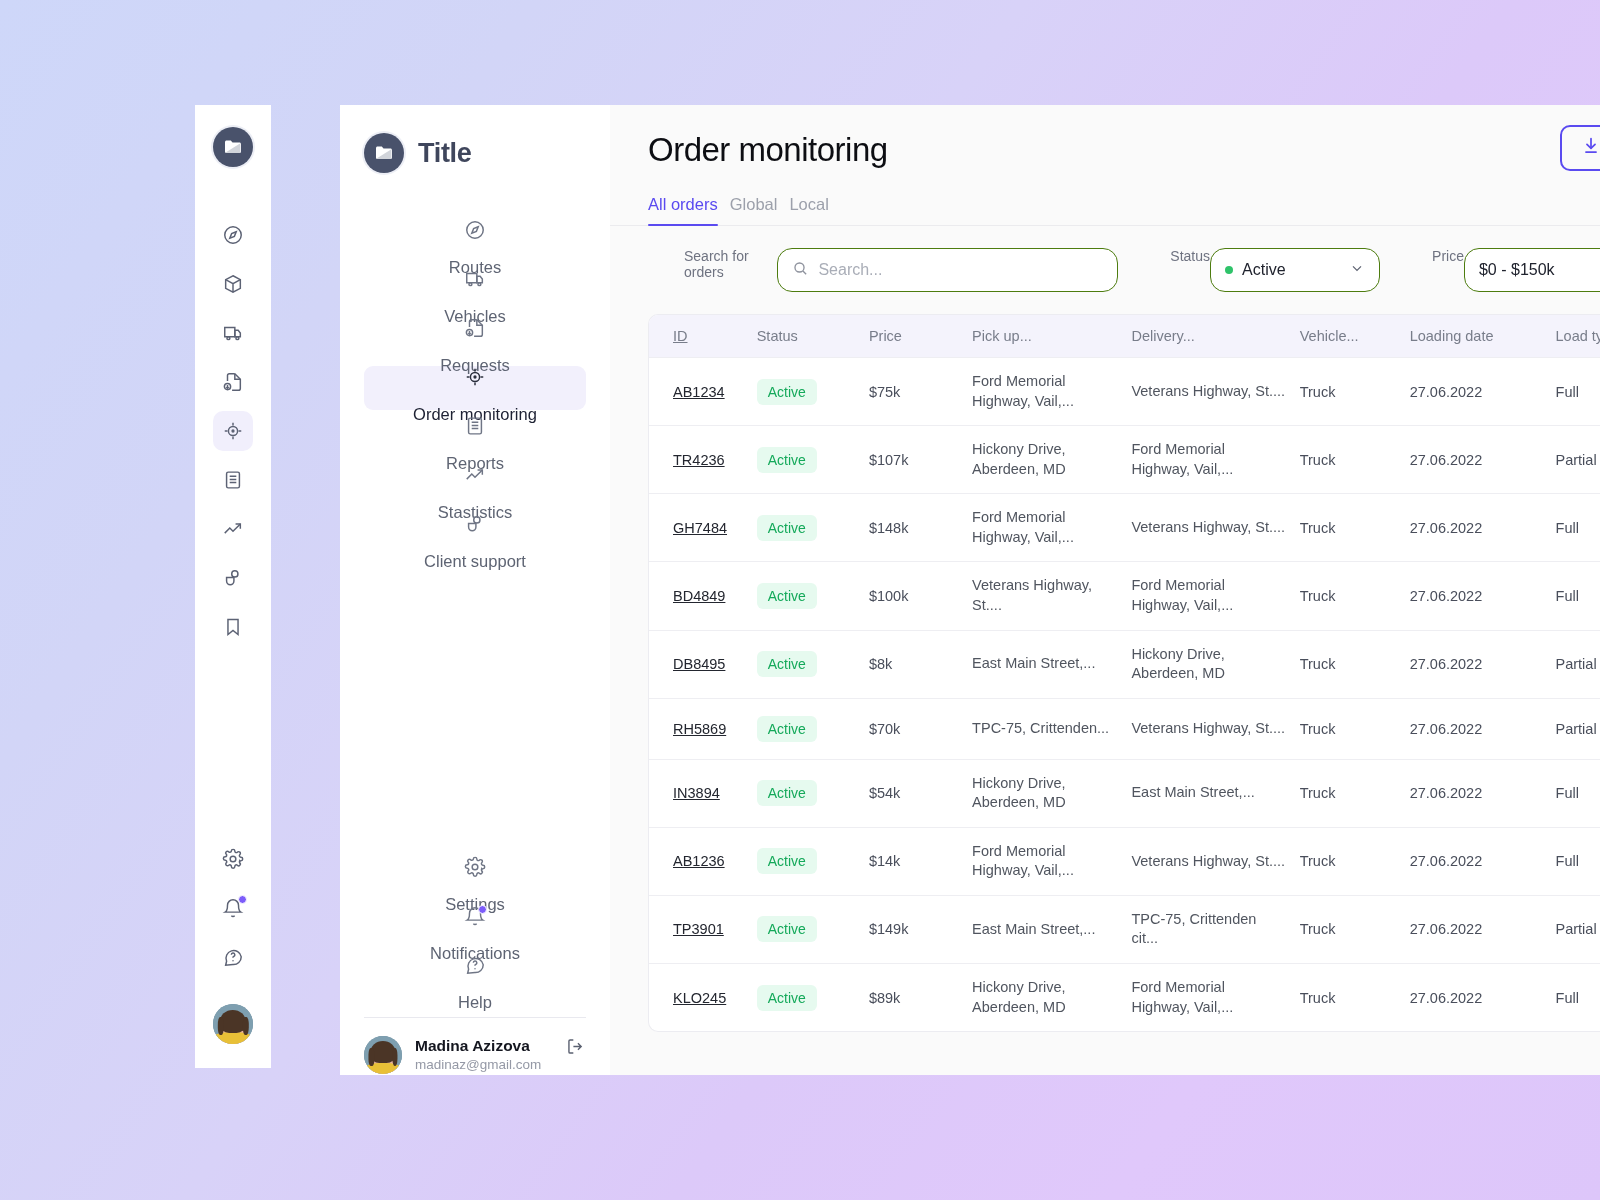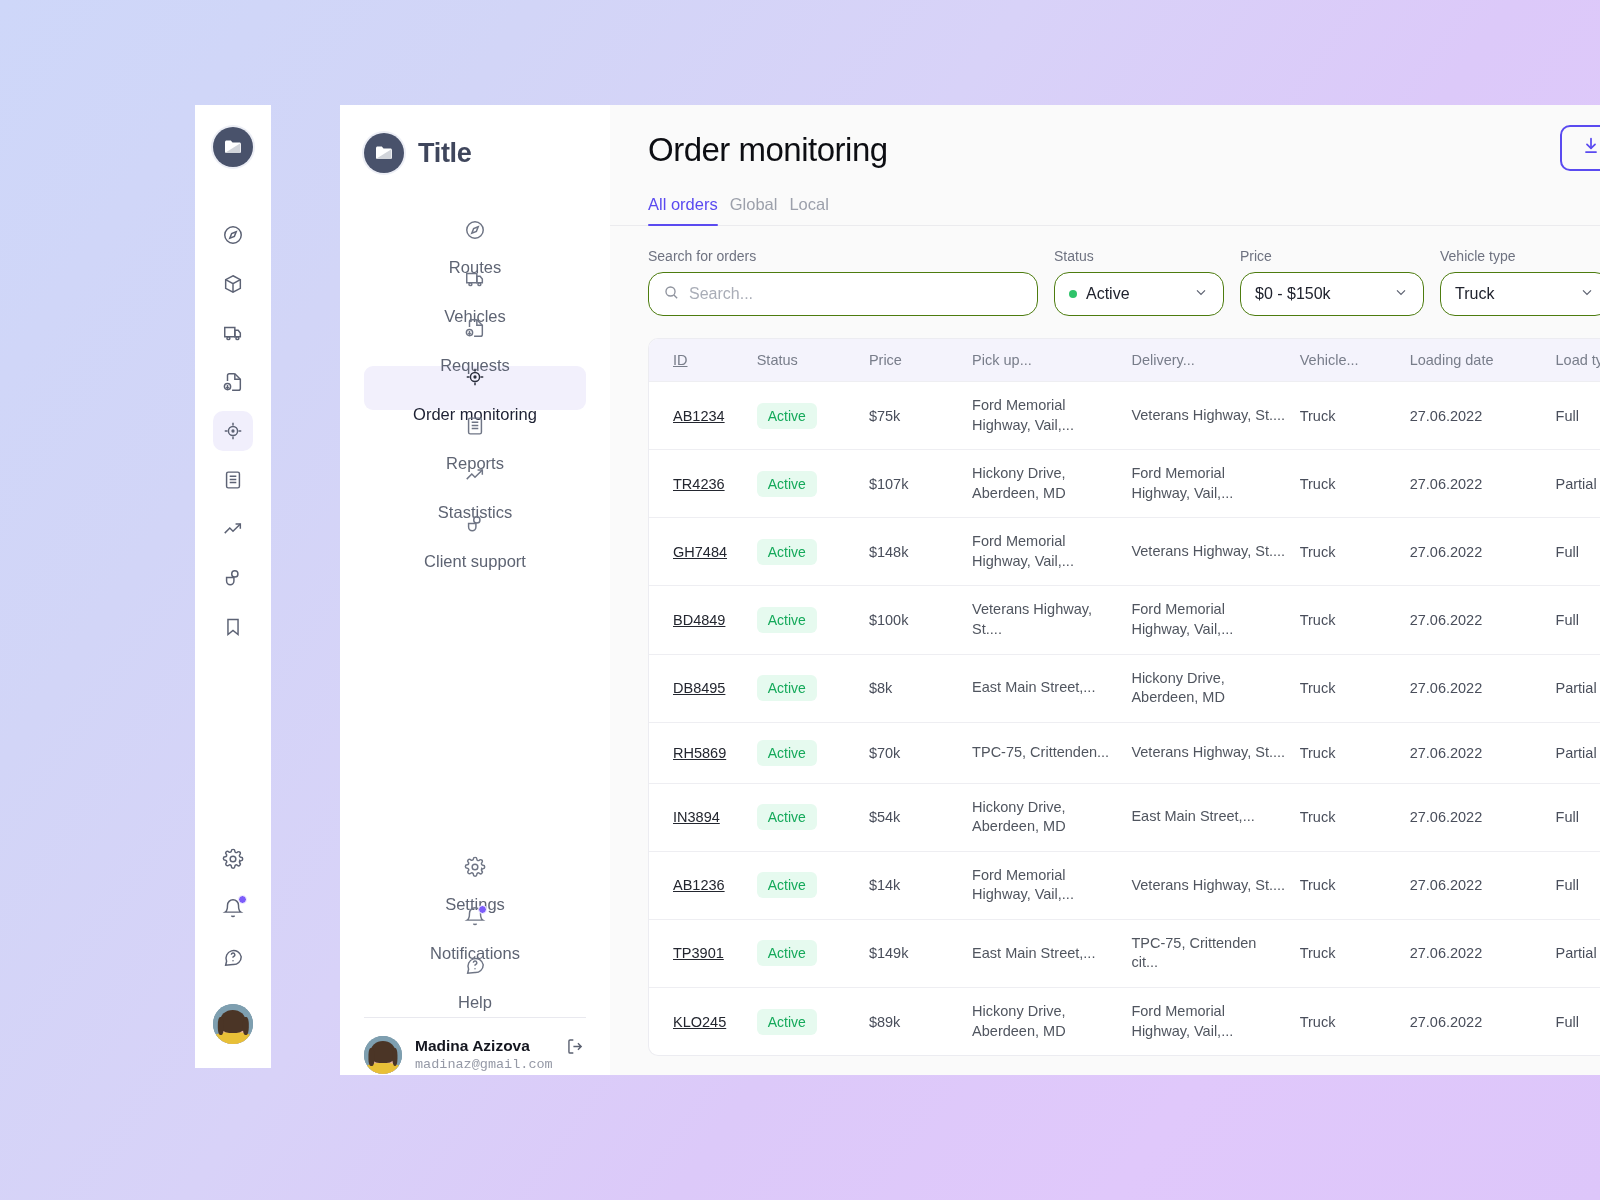--- a/index.html
+++ b/index.html
@@ -109,21 +109,21 @@
   .user-row {
     display: flex; align-items: flex-start; gap: 13px;
     padding: 18px 24px 0 24px;
   }
   .user-ava {
     width: 38px; height: 38px; border-radius: 50%;
     overflow: hidden; flex: 0 0 38px; background: #6b8a9c; position: relative;
   }
   .user-meta { flex: 1; min-width: 0; }
   .user-name { font-size: 15.5px; font-weight: 700; color: #14161f; line-height: 1.3; }
-  .user-mail { font-size: 13.5px; color: #9599a6; line-height: 1.4; font-family: Liberation Mono, monospace; }
+  .user-mail { font-size: 13.5px; color: #9599a6; line-height: 1.4; }
   .logout { color: #5a6070; cursor: pointer; flex: 0 0 auto; }
 
   
   .main {
     position: absolute;
     left: 610px;
     top: 105px;
     width: 990px;
     height: 970px;
     background: #fafafa;
@@ -161,21 +161,21 @@
   .tab.active:after {
     content: ""; position: absolute; left: 0; right: 0; bottom: -1px;
     height: 2.5px; background: #5a4af0; border-radius: 2px;
   }
 
   
   .filters {
     display: flex; align-items: flex-end; gap: 16px;
     padding: 22px 0 0 38px;
   }
-  .fgroup { display: flex; flex-direction: column; }
+  .fgroup { display: flex; flex-direction: row; margin-left: 36px; }
   .flabel { font-size: 14px; color: #6e7280; margin-bottom: 8px; }
   .fctl {
     height: 44px; border: 1px solid #4d7c0f; border-radius: 15px;
     background: #ffffff; display: flex; align-items: center;
     padding: 4px 14px; gap: 9px; cursor: pointer;
   }
   .fctl.search { width: 390px; cursor: text; }
   .fctl.status { width: 170px; justify-content: space-between; }
   .fctl.price  { width: 184px; justify-content: space-between; gap: 6px; }
   .fctl.vehicle{ width: 170px; justify-content: space-between; }

